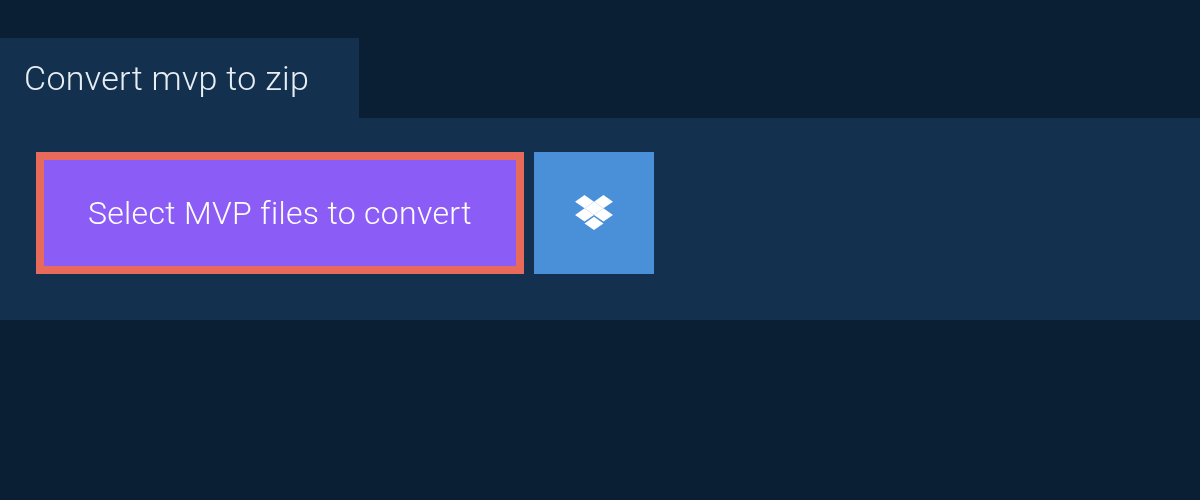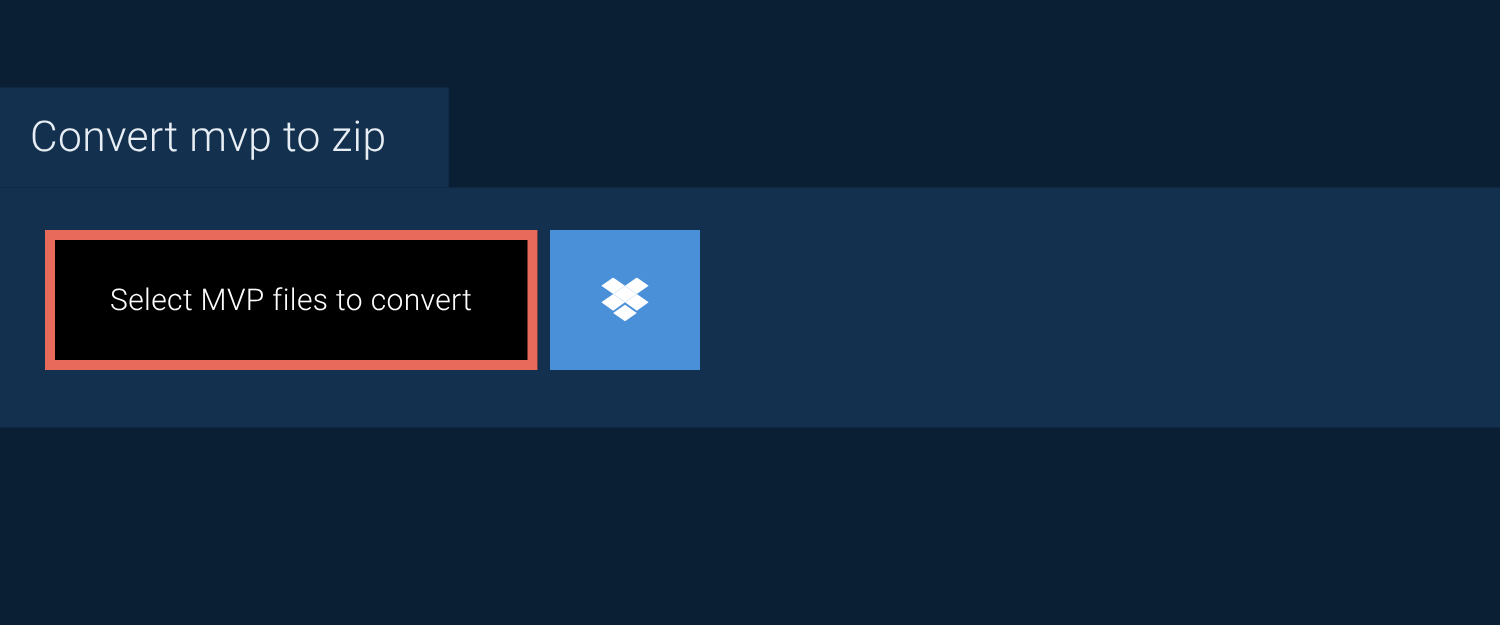--- a/index.html
+++ b/index.html
@@ -8,41 +8,41 @@
       box-sizing: border-box;
     }
     body {
       width: 1200px;
       height: 500px;
       background: #0a1f33;
       font-family: -apple-system, BlinkMacSystemFont, "Segoe UI", Roboto, Helvetica, Arial, sans-serif;
       overflow: hidden;
     }
     .tab-container {
-      padding-top: 70px;
+      padding-top: 38px;
     }
     .tab {
       display: inline-block;
       background: #13314f;
       color: #e8eef4;
       font-size: 34px;
       font-weight: 300;
       padding: 20px 50px 20px 24px;
       letter-spacing: 0.3px;
     }
     .panel {
       background: #13314f;
       padding: 34px 36px 46px 36px;
       display: flex;
       align-items: stretch;
     }
     .select-button {
-      background: #000000;
+      background: #8b5cf6;
       color: #ffffff;
-      font-size: 24px;
+      font-size: 32px;
       font-weight: 300;
       border: 8px solid #e86a5a;
       padding: 34px 44px;
       cursor: pointer;
       letter-spacing: 0.3px;
       display: flex;
       align-items: center;
       justify-content: flex-start;
     }
     .dropbox-button {

